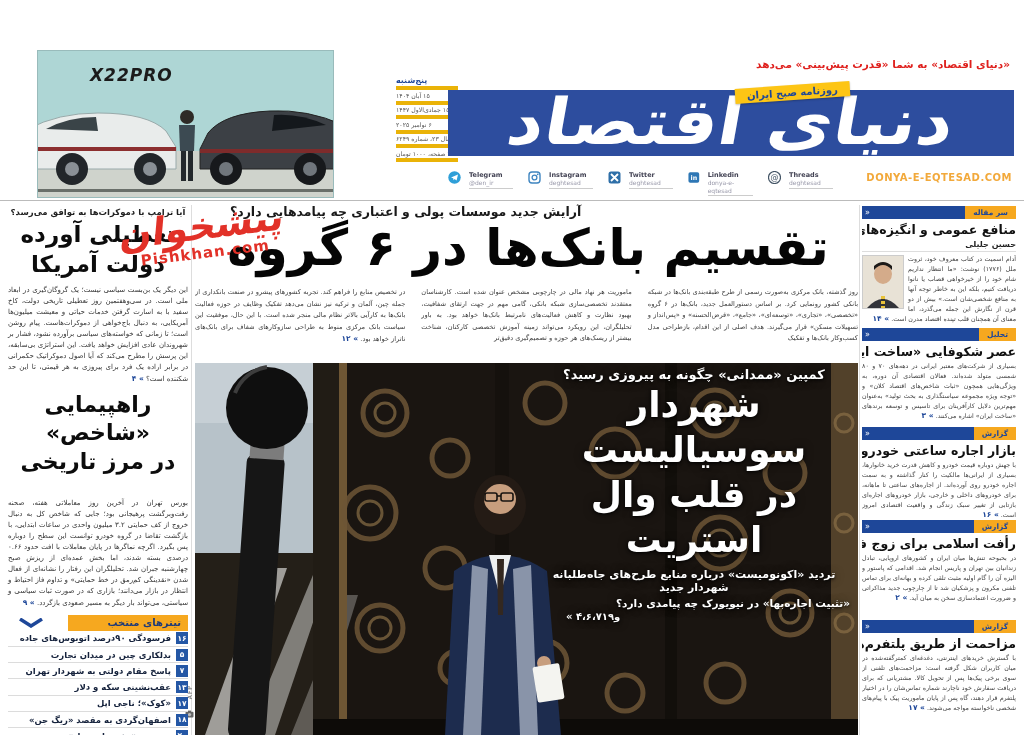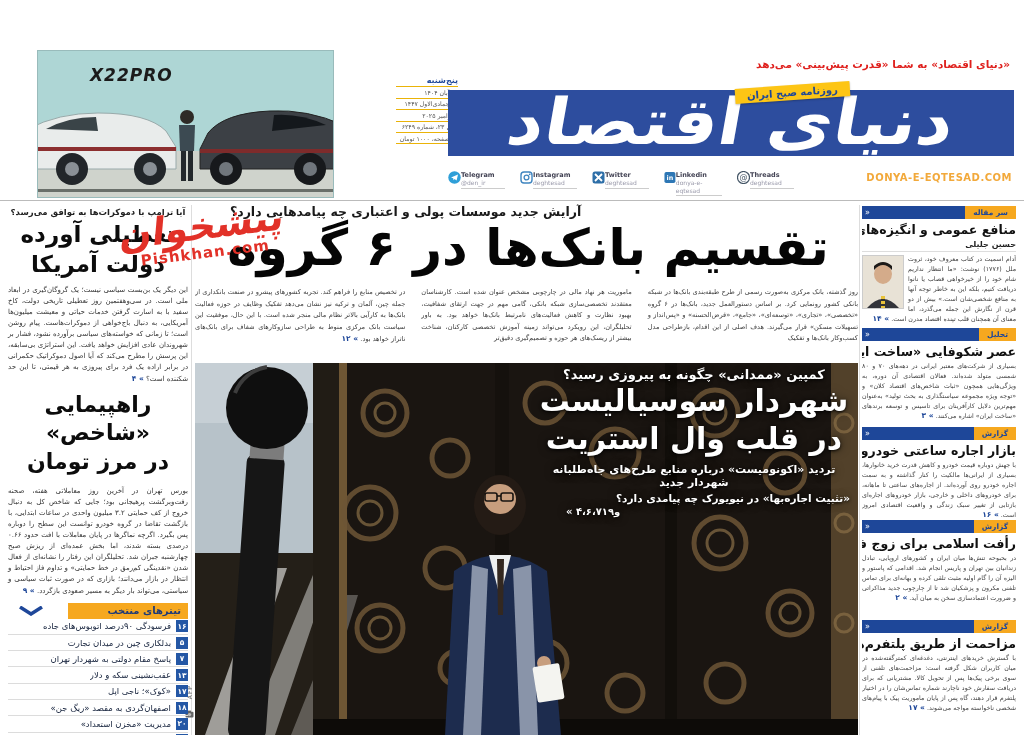--- a/index.html
+++ b/index.html
@@ -5,70 +5,70 @@
   html,body{margin:0;padding:0;background:#fff;}
   .page{position:relative;width:1024px;height:735px;background:#fff;overflow:hidden;
         font-family:"DejaVu Sans",sans-serif;direction:rtl;}
   .abs{position:absolute;}
   
   .ad{left:37px;top:50px;width:295px;height:146px;border:1px solid #9bb;overflow:hidden;background:#aed3d2;}
   .ad svg{position:absolute;left:0;top:0;}
   .ad-model{position:absolute;left:33px;top:14px;font-size:17px;font-weight:bold;font-style:italic;
             color:#1b1b1b;letter-spacing:1px;direction:ltr;margin-left:19px;}
   .dates{left:396px;top:74px;width:62px;}
-  .d-row{font-size:6.2px;color:#555;padding:1.7px 0;border-bottom:1px solid #eab308;text-align:right;white-space:nowrap;}
+  .d-row{font-size:6.2px;color:#555;padding:1.7px 0;border-bottom:4px solid #eab308;text-align:left;white-space:nowrap;}
   .d-weekday{font-size:8px;font-weight:bold;color:#1e4799;}
   .band{left:448px;top:90px;width:566px;height:66px;background:#2d4d9e;}
   .logo{width:100%;text-align:center;color:#fff;font-weight:bold;font-size:64px;line-height:64px;
         transform:skewX(-10deg) scaleX(1.12);transform-origin:center;white-space:nowrap;}
   .tagline{right:14px;top:58px;font-size:10.5px;font-weight:bold;color:#df201d;}
   .badge{left:735px;top:85px;background:#fdc515;color:#1e4799;font-weight:bold;font-size:10px;
          padding:2px 12px;transform:rotate(-4deg);white-space:nowrap;box-shadow:0 1px 2px rgba(0,0,0,.25);}
   .domain{right:12px;top:172px;font-size:10px;font-weight:bold;color:#f2a93b;letter-spacing:.5px;direction:ltr;}
   .socials{left:448px;top:171px;width:346px;height:26px;display:flex;direction:ltr;gap:15px;align-items:flex-start;}
-  .soc{display:flex;gap:0;align-items:flex-start;}
+  .soc{display:flex;gap:8px;align-items:flex-start;}
   .soc .txt{display:flex;flex-direction:column;border-bottom:1px solid #ccc;padding-bottom:1px;min-width:44px;}
   .soc .nm{font-size:6.5px;font-weight:bold;color:#445;line-height:1.3;}
   .soc .hd{font-size:6px;color:#99a;line-height:1.2;}
   .hline{left:0;top:200px;width:1024px;height:0;border-top:1px solid #bbb;}
   .vline{width:0;border-left:1px solid #ddd;}
   
   .lead-kicker{left:230px;top:204px;width:600px;text-align:left;font-size:12.5px;font-weight:bold;color:#1a1a1a;}
   .lead-headline{left:200px;top:216px;width:656px;text-align:center;font-size:50px;line-height:1.3;
                  font-weight:bold;color:#050505;letter-spacing:-1px;}
   .lead-cols{left:195px;top:287px;width:663px;height:72px;display:flex;gap:16px;overflow:hidden;}
   .lead-col{flex:1;font-size:6.6px;line-height:11.5px;text-align:justify;color:#3d3d3d;}
   .pgmark{color:#1e4799;font-weight:bold;font-size:7.5px;unicode-bidi:embed;}
   .watermark{left:98px;top:206px;width:210px;transform:rotate(-7deg);color:#e23128;z-index:60;text-align:center;}
   .wm-fa{font-size:38px;font-weight:bold;transform:skewX(-12deg);line-height:1.1;}
   .wm-en{font-size:15px;font-weight:bold;letter-spacing:1px;direction:ltr;margin-top:-4px;}
   
   .photo{left:195px;top:363px;width:663px;height:372px;overflow:hidden;background:#d946ef;}
   .capt{position:absolute;right:8px;top:4px;width:312px;text-align:center;color:#fff;
         text-shadow:0 1px 3px rgba(0,0,0,.9),0 0 10px rgba(0,0,0,.6);}
   .capt .ck{font-size:13px;font-weight:bold;}
-  .capt .t{font-size:30px;font-weight:bold;line-height:1.25;}
+  .capt .t{font-size:36px;font-weight:bold;line-height:1.25;}
   .capt .s1{font-size:11px;font-weight:bold;margin-top:6px;}
   .capt .s2{font-size:10.5px;font-weight:bold;margin-top:3px;text-align:right;}
   .capt .pgs{text-align:left;padding-left:28px;font-size:10px;font-weight:bold;margin-top:2px;}
   .afp{left:183px;top:684px;width:12px;text-align:center;}
   .afp span{writing-mode:vertical-rl;transform:rotate(180deg);font-size:6px;color:#666;letter-spacing:1px;}
   
   .leftcol{left:8px;top:205px;width:180px;}
   .lc-kicker{text-align:center;font-size:8.5px;font-weight:bold;color:#222;padding:2px 0 3px;}
   .lc-title{text-align:center;font-size:23px;line-height:1.3;font-weight:bold;color:#0c0c0c;}
   .lc-title2{font-size:22px;}
   .lc-body{font-size:7px;line-height:11px;text-align:justify;color:#333;margin-top:5px;}
   .selhead{display:flex;height:16px;margin-top:6px;gap:14px;}
   .sel-tag{flex:1;background:#f6a81f;color:#1e3a78;font-weight:bold;font-size:10px;line-height:16px;padding-right:7px;}
   .sel-chev{width:46px;background:#fff;display:flex;align-items:center;justify-content:center;}
   .hl-row{display:flex;align-items:center;height:15.3px;border-bottom:1px solid #dcdcdc;gap:5px;}
   .hl-badge{width:12px;height:12px;background:#2457a5;color:#fff;font-size:7.5px;font-weight:bold;
             display:flex;align-items:center;justify-content:center;flex:0 0 12px;}
-  .hl-title{font-size:8.5px;font-weight:normal;color:#15223c;white-space:nowrap;overflow:hidden;}
+  .hl-title{font-size:8.5px;font-weight:bold;color:#15223c;white-space:nowrap;overflow:hidden;}
   
   .sidebar{left:862px;top:206px;width:154px;height:529px;}
   .sec{position:absolute;left:0;width:154px;overflow:hidden;}
   .secbar{display:flex;height:13px;}
   .sectag{background:#f6a81f;color:#1e4799;font-weight:bold;font-size:7.5px;line-height:13px;
           padding:0 8px;white-space:nowrap;}
   .secblue{flex:1;background:#1e4799;color:#fff;font-size:8px;line-height:13px;text-align:left;padding-left:3px;}
   .sectitle{text-align:center;font-size:12.5px;font-weight:bold;color:#101010;padding:3px 0 2px;white-space:nowrap;}
   .secbody{font-size:6.3px;line-height:10px;text-align:justify;color:#424242;}
   .author{font-size:8px;font-weight:bold;color:#222;padding:1px 0 2px;border-bottom:1px solid #ddd;margin-bottom:2px;}
@@ -302,23 +302,23 @@
     <div class="lc-title">
       <span>تعطیلی آورده</span><br>
       <span>دولت آمریکا</span>
     </div>
     <p class="lc-body" style="margin:5px 0 0;">
       <span>این دیگر یک بن‌بست سیاسی نیست؛ یک گروگان‌گیری در ابعاد ملی است. در سی‌وهفتمین روز تعطیلی تاریخی دولت، کاخ سفید با به اسارت گرفتن خدمات حیاتی و معیشت میلیون‌ها آمریکایی، به دنبال باج‌خواهی از دموکرات‌هاست. پیام روشن است؛ تا زمانی که خواسته‌های سیاسی برآورده نشود، فشار بر شهروندان عادی افزایش خواهد یافت. این استراتژی بی‌سابقه، این پرسش را مطرح می‌کند که آیا اصول دموکراتیک حکمرانی در برابر اراده یک فرد برای پیروزی به هر قیمتی، تا این حد شکننده است؟</span>
       <span class="pgmark" dir="ltr">۴ «</span>
     </p>
     <div class="lc-title lc-title2" style="margin-top:6px;">
       <span>راهپیمایی «شاخص»</span><br>
-      <span>در مرز تومان</span>
-    </div>
-    <p class="lc-body" style="margin:9px 0 0;">
+      <span>در مرز تاریخی</span>
+    </div>
+    <p class="lc-body" style="margin:21px 0 0;">
       <span>بورس تهران در آخرین روز معاملاتی هفته، صحنه رفت‌وبرگشت پرهیجانی بود؛ جایی که شاخص کل به دنبال خروج از کف حمایتی ۳.۲ میلیون واحدی در ساعات ابتدایی، با بازگشت تقاضا در گروه خودرو توانست این سطح را دوباره پس بگیرد. اگرچه نماگرها در پایان معاملات با افت حدود ۰.۶۶ درصدی بسته شدند، اما بخش عمده‌ای از ریزش صبح چهارشنبه جبران شد. تحلیلگران این رفتار را نشانه‌ای از فعال شدن «نقدینگی کم‌رمق در خط حمایتی» و تداوم فاز احتیاط و انتظار در بازار می‌دانند؛ بازاری که در صورت ثبات سیاسی و سیاستی، می‌تواند بار دیگر به مسیر صعودی بازگردد.</span>
       <span class="pgmark" dir="ltr">۹ «</span>
     </p>
 
     <div class="selhead">
       <span class="sel-tag">تیترهای منتخب</span>
       <span class="sel-chev">
         <svg width="26" height="10" viewBox="0 0 26 10">
             <polyline points="2,1 13,8 24,1" fill="none" stroke="#1e4799" stroke-width="3.5"></polyline>
           </svg>

